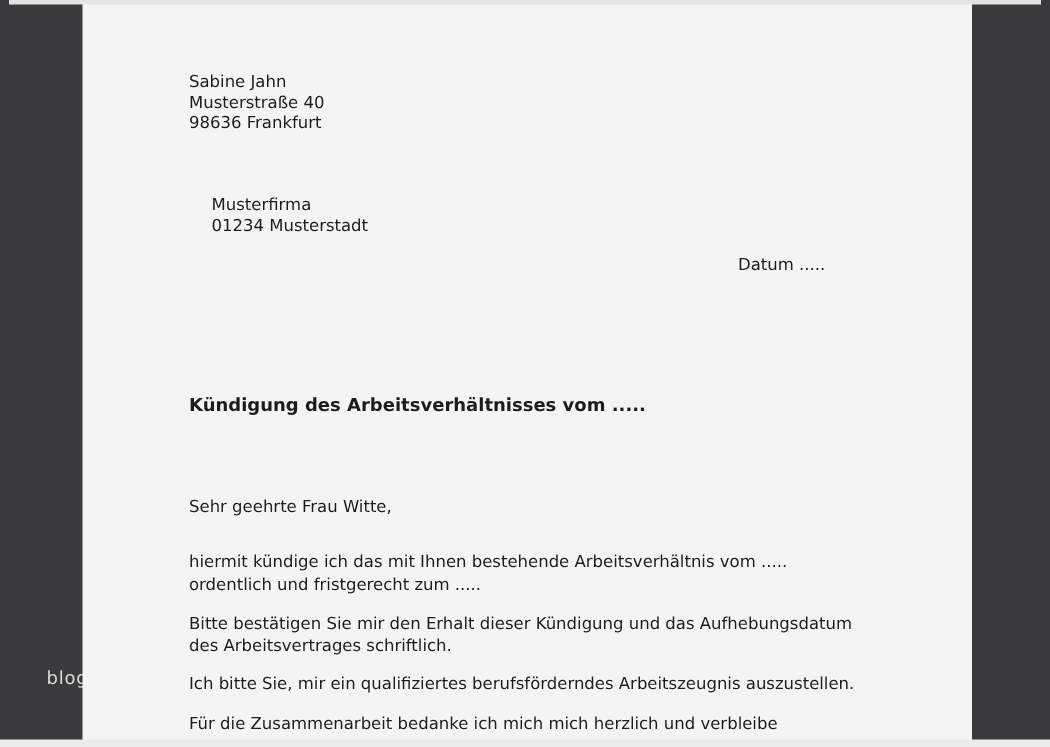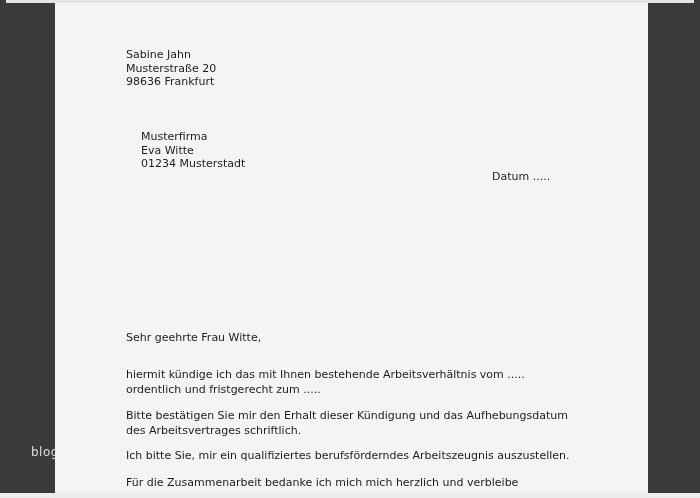--- a/index.html
+++ b/index.html
@@ -90,32 +90,32 @@
 <div class="side-border right"></div>
 <div class="edge-strip top"></div>
 <div class="edge-strip bottom"></div>
 
 <div class="watermark">blog</div>
 
 <div class="letter-page">
 
   <div class="abs address-block sender-block">
     <div>Sabine Jahn</div>
-    <div>Musterstraße 20</div>
+    <div>Musterstraße 40</div>
     <div>98636 Frankfurt</div>
   </div>
 
   <div class="abs address-block recipient-block">
     <div>Musterfirma</div>
-    <div>Eva Witte</div>
     <div>01234 Musterstadt</div>
   </div>
 
   <div class="abs date-line">Datum .....</div>
 
+  <div class="abs subject-line">Kündigung des Arbeitsverhältnisses vom .....</div>
 
   <div class="abs salutation">Sehr geehrte Frau Witte,</div>
 
   <div class="abs para para-2">Bitte bestätigen Sie mir den Erhalt dieser Kündigung und das Aufhebungsdatum
 des Arbeitsvertrages schriftlich.</div>
   <div class="abs para para-1">hiermit kündige ich das mit Ihnen bestehende Arbeitsverhältnis vom .....
 ordentlich und fristgerecht zum .....</div>
   <div class="abs para para-3">Ich bitte Sie, mir ein qualifiziertes berufsförderndes Arbeitszeugnis auszustellen.</div>
   <div class="abs para para-4">Für die Zusammenarbeit bedanke ich mich mich herzlich und verbleibe</div>
 

